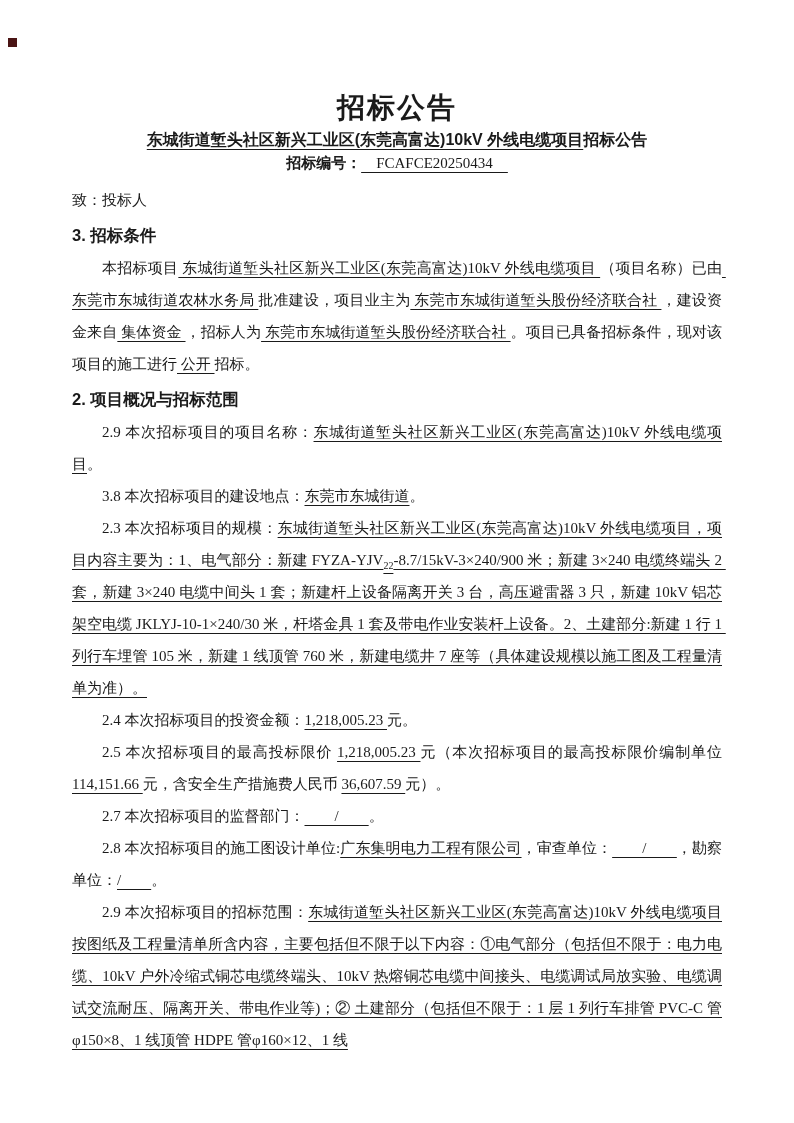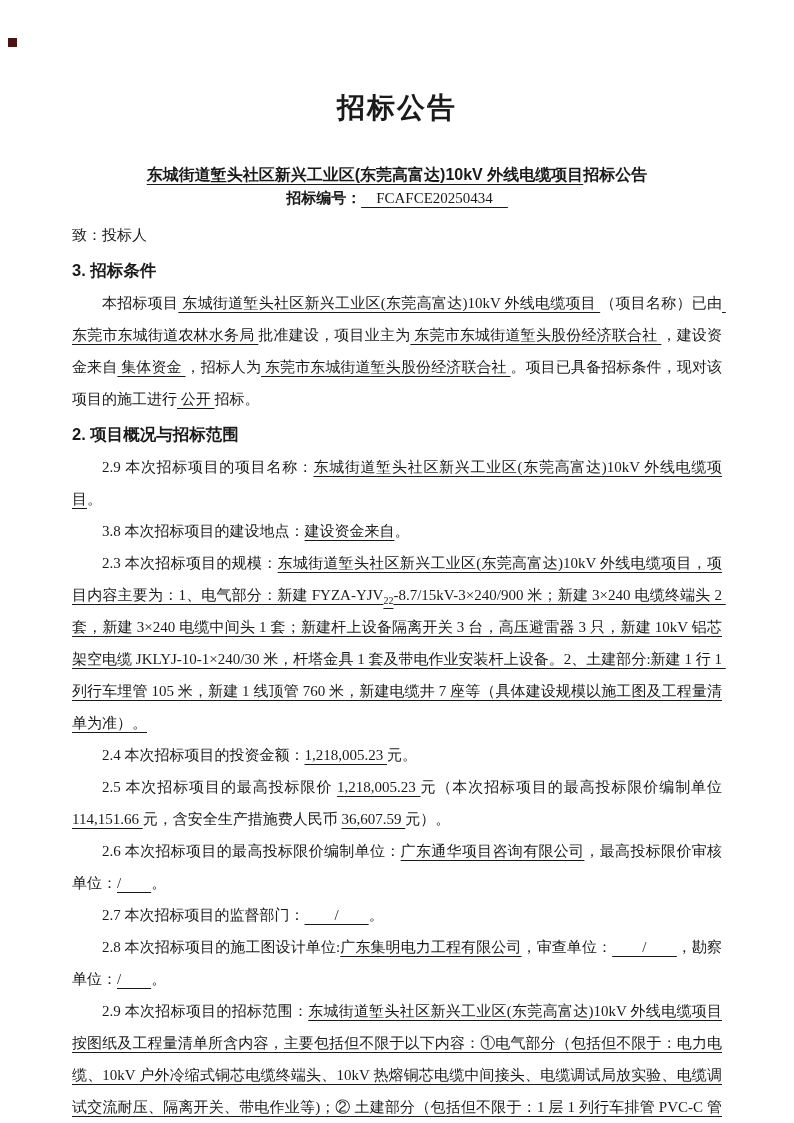--- a/index.html
+++ b/index.html
@@ -19,21 +19,20 @@
     padding:88px 72px 0 72px;
   }
   .doc-title {
     text-align:center;
     font-size:28px; line-height:40px;
     font-weight:bold;
     letter-spacing:2px;
     font-family:"Liberation Sans","DejaVu Sans",sans-serif;
   }
   .doc-subtitle {
-    margin-top:35px;
     text-align:center;
     font-size:16px; line-height:24px;
     font-weight:bold;
     font-family:"Liberation Sans","DejaVu Sans",sans-serif;
   }
   .tender-no {
     text-align:center;
     font-size:15px; line-height:22px;
   }
   .tender-no .label {
@@ -72,22 +71,21 @@
   <div class="tender-no">
     <span class="label">招标编号：</span><span class="u">　FCAFCE20250434　</span>
   </div>
 
   <div class="doc-body">
       <div class="para"><span>致：投标人</span></div>
       <div class="heading"><span>3. 招标条件</span></div>
       <div class="para indent"><span>本招标项目</span><span class="u"> 东城街道堑头社区新兴工业区(东莞高富达)10kV 外线电缆项目 </span><span>（项目名称）已由</span><span class="u"> 东莞市东城街道农林水务局 </span><span>批准建设，项目业主为</span><span class="u"> 东莞市东城街道堑头股份经济联合社 </span><span>，建设资金来自</span><span class="u"> 集体资金 </span><span>，招标人为</span><span class="u"> 东莞市东城街道堑头股份经济联合社 </span><span>。项目已具备招标条件，现对该项目的施工进行</span><span class="u"> 公开 </span><span>招标。</span></div>
       <div class="heading"><span>2. 项目概况与招标范围</span></div>
       <div class="para indent"><span>2.9 本次招标项目的项目名称：</span><span class="u">东城街道堑头社区新兴工业区(东莞高富达)10kV 外线电缆项目</span><span>。</span></div>
-      <div class="para indent"><span>3.8 本次招标项目的建设地点：</span><span class="u">建设资金来自</span><span>。</span></div>
+      <div class="para indent"><span>3.8 本次招标项目的建设地点：</span><span class="u">东莞市东城街道</span><span>。</span></div>
       <div class="para indent"><span>2.3 本次招标项目的规模：</span><span class="u">东城街道堑头社区新兴工业区(东莞高富达)10kV 外线电缆项目，项目内容主要为：1、电气部分：新建 FYZA-YJV</span><sub class="u">22</sub><span class="u">-8.7/15kV-3×240/900 米；新建 3×240 电缆终端头 2 套，新建 3×240 电缆中间头 1 套；新建杆上设备隔离开关 3 台，高压避雷器 3 只，新建 10kV 铝芯架空电缆 JKLYJ-10-1×240/30 米，杆塔金具 1 套及带电作业安装杆上设备。2、土建部分:新建 1 行 1 列行车埋管 105 米，新建 1 线顶管 760 米，新建电缆井 7 座等（具体建设规模以施工图及工程量清单为准）。</span></div>
       <div class="para indent"><span>2.4 本次招标项目的投资金额：</span><span class="u">1,218,005.23 </span><span>元。</span></div>
       <div class="para indent"><span>2.5 本次招标项目的最高投标限价 </span><span class="u">1,218,005.23 </span><span>元（本次招标项目的最高投标限价编制单位 </span><span class="u">114,151.66 </span><span>元，含安全生产措施费人民币 </span><span class="u">36,607.59 </span><span>元）。</span></div>
-      <div class="para indent"><span>2.6 本次招标项目的最高投标限价编制单位：</span><span class="u">广东通华项目咨询有限公司</span><span>，最高投标限价审核单位：</span><span class="u">/　　</span><span>。</span></div>
       <div class="para indent"><span>2.7 本次招标项目的监督部门：</span><span class="u">　　/　　</span><span>。</span></div>
       <div class="para indent"><span>2.8 本次招标项目的施工图设计单位:</span><span class="u">广东集明电力工程有限公司</span><span>，审查单位：</span><span class="u">　　/　　</span><span>，勘察单位：</span><span class="u">/　　</span><span>。</span></div>
       <div class="para indent"><span>2.9 本次招标项目的招标范围：</span><span class="u">东城街道堑头社区新兴工业区(东莞高富达)10kV 外线电缆项目按图纸及工程量清单所含内容，主要包括但不限于以下内容：①电气部分（包括但不限于：电力电缆、10kV 户外冷缩式铜芯电缆终端头、10kV 热熔铜芯电缆中间接头、电缆调试局放实验、电缆调试交流耐压、隔离开关、带电作业等)；② 土建部分（包括但不限于：1 层 1 列行车排管 PVC-C 管φ150×8、1 线顶管 HDPE 管φ160×12、1 线</span></div>
     </div>
 </div>
 
 </body></html>

